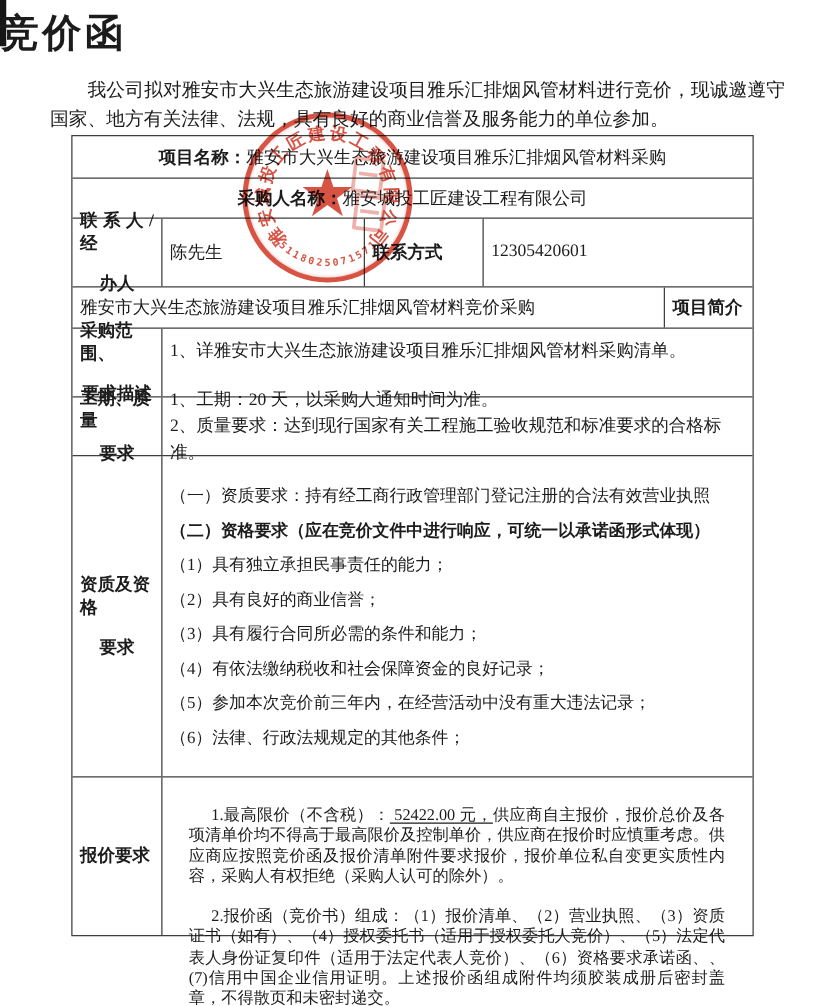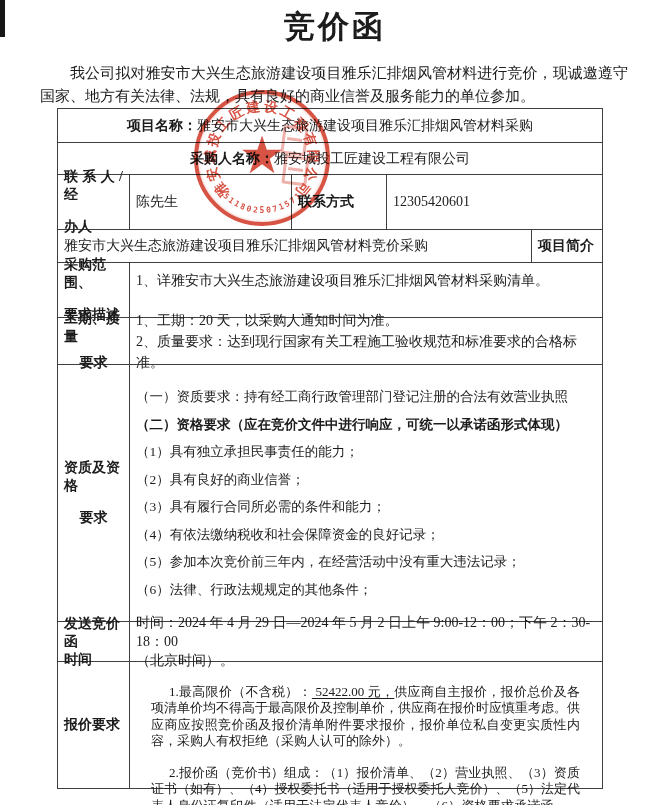--- a/index.html
+++ b/index.html
@@ -8,21 +8,21 @@
     font-family:"Liberation Serif","DejaVu Serif",serif;
     color:#1c1c1c;-webkit-font-smoothing:antialiased;
   }
   .doc{position:absolute;inset:0;}
 
   
   .scan-strip{position:absolute;left:0;top:0;width:5px;height:37px;background:#161616;}
 
   
   .title{
-    position:absolute;top:6px;left:0;width:100%;text-align:center;
+    position:absolute;top:6px;left:0;width:100%;
     font-size:31px;font-weight:bold;letter-spacing:3px;
   }
 
   
   .intro{
     position:absolute;left:40px;top:47px;width:588px;
     font-size:15px;line-height:23px;text-align:justify;text-indent:30px;
   }
 
   
@@ -46,21 +46,21 @@
   .grow{flex:1 1 auto;}
   .h33{height:33px;}
   .h32{height:32px;}
   .h55{height:55px;}
   .h47{height:47px;font-family:Liberation Serif, serif;}
   .h257{height:257px;}
   .h40{height:40px;}
   .h127{height:127px;}
   .jline{text-align:justify;text-align-last:justify;}
   .cline{text-align:center;}
-  .gap14 > div + div{margin-top:14px;}
+  .gap14 > div + div{margin-top:14px;text-align:center;}
   .gap8  > div + div{margin-top:8px;}
   .topalign{justify-content:flex-start;padding-top:9px;}
   .qual{padding-right:4px;}
   .qual .q-item{white-space:nowrap;font-size:13.5px;line-height:17px;margin:5.3px 0;}
   .qual .q-bold{font-weight:bold;}
   .sched div{line-height:21px;}
   .timecell div{line-height:19px;}
   .quote{display:block;padding:6px 6px 4px 5px;font-size:13px;line-height:16.3px;text-align:justify;}
   .quote p{margin:16px;text-indent:18px;}
   .u{text-decoration:underline;text-underline-offset:2px;}
@@ -164,30 +164,20 @@
         <div class="q-item q-bold">（二）资格要求（应在竞价文件中进行响应，可统一以承诺函形式体现）</div>
         <div class="q-item">（1）具有独立承担民事责任的能力；</div>
         <div class="q-item">（2）具有良好的商业信誉；</div>
         <div class="q-item">（3）具有履行合同所必需的条件和能力；</div>
         <div class="q-item">（4）有依法缴纳税收和社会保障资金的良好记录；</div>
         <div class="q-item">（5）参加本次竞价前三年内，在经营活动中没有重大违法记录；</div>
         <div class="q-item">（6）法律、行政法规规定的其他条件；</div>
       </div>
     </div>
 
-    <div class="row h40">
-      <div class="cell w72 lbl">
-        <div>发送竞价函</div>
-        <div>时间</div>
-      </div>
-      <div class="cell grow timecell">
-        <div>时间：2024 年 4 月 29 日—2024 年 5 月 2 日上午 9:00-12：00；下午 2：30-18：00</div>
-        <div>（北京时间）。</div>
-      </div>
-    </div>
 
     <div class="row h127">
       <div class="cell w72 lbl">报价要求</div>
       <div class="cell grow quote">
         <p><span>1.最高限价（不含税）：</span><span class="u"> 52422.00 元，</span><span>供应商自主报价，报价总价及各项清单价均不得高于最高限价及控制单价，供应商在报价时应慎重考虑。供应商应按照竞价函及报价清单附件要求报价，报价单位私自变更实质性内容，采购人有权拒绝（采购人认可的除外）。</span></p>
         <p>2.报价函（竞价书）组成：（1）报价清单、（2）营业执照、（3）资质证书（如有）、（4）授权委托书（适用于授权委托人竞价）、（5）法定代表人身份证复印件（适用于法定代表人竞价）、（6）资格要求承诺函、、(7)信用中国企业信用证明。上述报价函组成附件均须胶装成册后密封盖章，不得散页和未密封递交。</p>
       </div>
     </div>
 
   </div>

